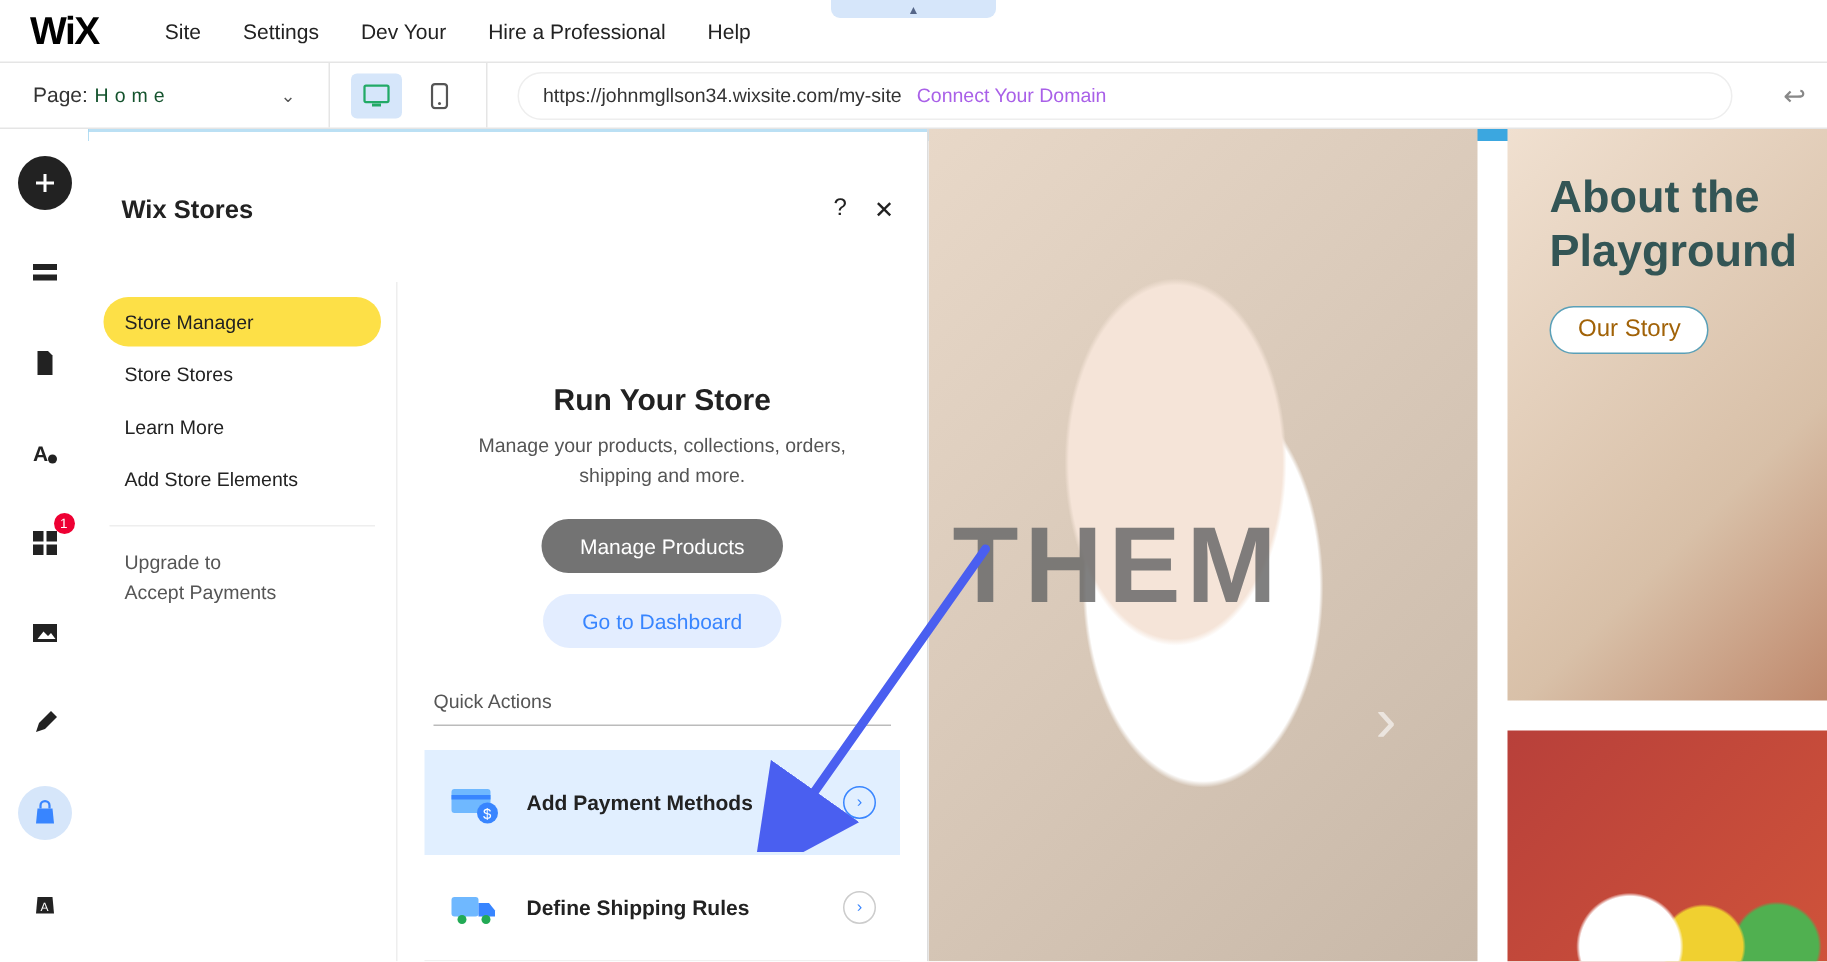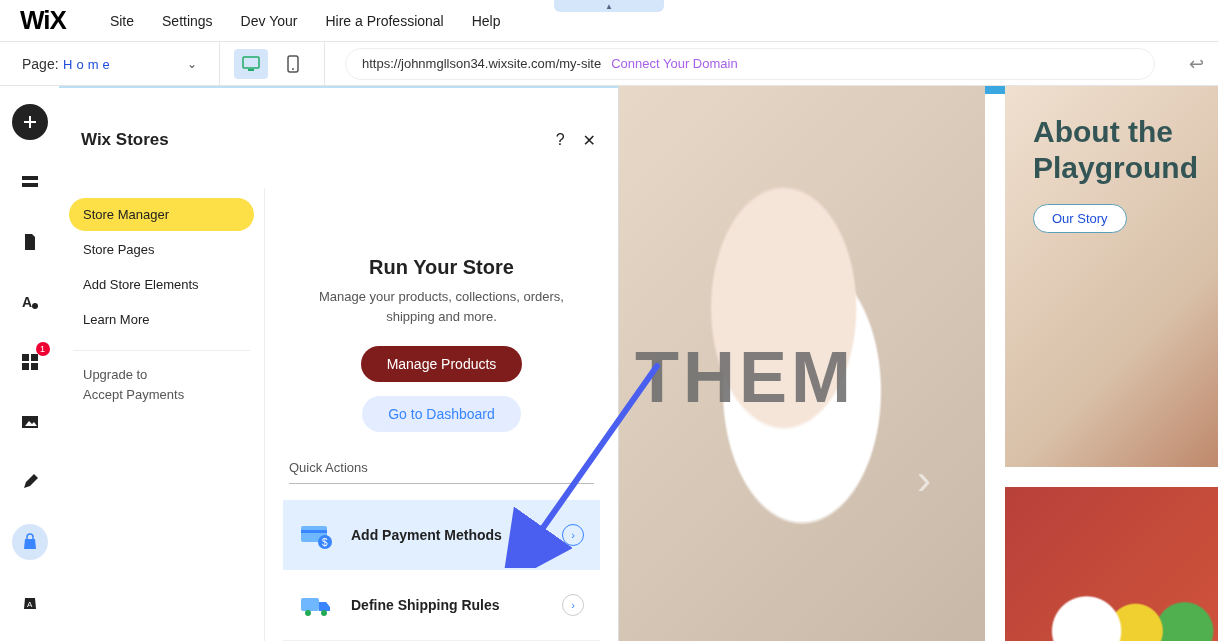--- a/index.html
+++ b/index.html
@@ -9,21 +9,21 @@
 .topbar { height: 42px; display: flex; align-items: center; padding: 0 20px; border-bottom: 1px solid #e5e5e5; }
 .logo { font-size: 26px; font-weight: 900; letter-spacing: -1px; margin-right: 44px; }
 .topmenu { display: flex; gap: 28px; }
 .topmenu-item { font-size: 14px; color: #222; cursor: pointer; }
 .top-pill { position: absolute; left: 50%; transform: translateX(-50%); top: 0; width: 110px; height: 12px; background: #d6e6fa; border-radius: 0 0 6px 6px; display:flex; align-items:center; justify-content:center; font-size:8px; color:#568; }
 
 
 .secondbar { height: 44px; display: flex; align-items: center; border-bottom: 1px solid #e5e5e5; }
 .page-sel { width: 220px; padding: 0 22px; display: flex; align-items: center; justify-content: space-between; border-right: 1px solid #e5e5e5; height: 100%; }
 .page-lbl { font-size: 14px; color: #333; }
-.page-val { letter-spacing: 4px; color: #1d4ed8; font-size: 13px; }
+.page-val { letter-spacing: 4px; color: #14532d; font-size: 13px; }
 .chev { font-size: 12px; color: #555; }
 .devicebox { display:flex; align-items:center; gap:8px; padding: 0 14px; border-right:1px solid #e5e5e5; height:100%;}
 .dev-btn { width:34px; height:30px; border-radius:4px; display:flex; align-items:center; justify-content:center; cursor:pointer; }
 .dev-btn.active { background:#d6e6fa; }
 .urlbar { flex:1; margin: 0 20px; height: 32px; border:1px solid #eee; border-radius:16px; display:flex; align-items:center; padding: 0 16px; font-size:13px; }
 .url-text { color:#333; }
 .url-connect { color:#a960e8; margin-left: 10px; cursor:pointer; }
 .undo-area { padding: 0 14px; color:#888; font-size:18px; }
 
 
@@ -37,42 +37,42 @@
 .canvas { flex:1; position:relative; background: linear-gradient(180deg, #3ba7e0 0%, #3ba7e0 8px, transparent 8px); overflow:hidden; }
 
 
 .bg-center { position:absolute; left:560px; top:0; width:366px; height:100%; background: linear-gradient(135deg, #e8d8c8 0%, #d8c8b8 50%, #c8b8a8 100%); }
 .bg-center .baby { position:absolute; inset:0; background: radial-gradient(ellipse at 45% 40%, #f5e4d8 25%, transparent 26%), radial-gradient(ellipse at 50% 55%, #fff 30%, transparent 31%); }
 .hero-text { position:absolute; left:576px; top:250px; font-size:72px; font-weight:900; color:#6b6b6b; letter-spacing:4px; opacity:.85; }
 .slide-arrow { position:absolute; left:858px; top:370px; color:#fff; font-size:42px; opacity:.6; cursor:pointer; }
 
 .bg-right1 { position:absolute; left:946px; top:0; width:272px; height:381px; background: linear-gradient(135deg,#f0e0d0 0%, #d8c0a8 60%, #b8785a 100%); padding: 28px; }
 .about-h { font-family: Georgia, serif; font-size: 30px; font-weight:700; color:#355; line-height:1.2; margin-bottom:18px; }
-.about-btn { display:inline-block; border: 1px solid #5aa0b8; color:#1d4ed8; padding: 6px 18px; border-radius: 20px; font-size:13px; cursor:pointer; background:#fff; }
+.about-btn { display:inline-block; border: 1px solid #5aa0b8; color:#a16207; padding: 6px 18px; border-radius: 20px; font-size:16px; cursor:pointer; background:#fff; }
 .bg-right2 { position:absolute; left:946px; top:401px; width:272px; height:240px; background: linear-gradient(135deg,#b8403a 0%, #d85a3a 100%); }
 .toy { position:absolute; inset:0; background: radial-gradient(circle at 30% 60%, #fff 14%, transparent 15%), radial-gradient(circle at 48% 60%, #f0d030 13%, transparent 14%), radial-gradient(circle at 66% 60%, #50b050 12%, transparent 13%); }
 
 
 .panel { position:absolute; left:0; top:0; width:560px; height:100%; background:#fff; border-right:1px solid #ddd; display:flex; flex-direction:column;gap:24px; }
 .panel-top-strip { height:8px; background:#3ba7e0; opacity:.35;}
 .panel-header { display:flex; align-items:center; justify-content:space-between; padding: 18px 22px 14px; }
 .panel-title { font-size:17px; font-weight:700; color:#222; }
 .panel-hdr-actions { display:flex; gap:18px; font-size:16px; color:#222; }
 .panel-hdr-actions span { cursor:pointer; }
 .panel-body { display:flex; flex:1; }
 .panel-side { width:206px; border-right:1px solid #eee; padding: 10px 10px; }
 .side-item { padding: 9px 14px; font-size:13px; color:#222; border-radius:18px; cursor:pointer; margin-bottom:2px; }
 .side-item.active { background:#fde047; }
 .side-divider { border-top:1px solid #eee; margin: 14px 4px; }
 .side-upgrade { padding: 0 14px; font-size:13px; color:#555; line-height:1.5; }
 
 .panel-main { flex:1; padding: 24px 18px 0; position:relative; }
 .run-title { text-align:center; font-size:20px; font-weight:700; margin-bottom:8px; color:#222;margin-top:44px; }
 .run-sub { text-align:center; font-size:13px; color:#555; line-height:1.5; max-width: 280px; margin: 0 auto 20px; }
-.btn-primary { display:block; margin: 0 auto 14px; background:#7f1d1d; color:#fff; border:none; padding: 10px 26px; border-radius: 22px; font-size:14px; cursor:pointer; font-weight:500;}
+.btn-primary { display:block; margin: 0 auto 14px; background:#737373; color:#fff; border:none; padding: 10px 26px; border-radius: 22px; font-size:14px; cursor:pointer; font-weight:500;}
 .btn-secondary { display:block; margin: 0 auto 28px; background:#e3edff; color:#3885ff; border:none; padding: 10px 26px; border-radius: 22px; font-size:14px; cursor:pointer; font-weight:500;}
 .qa-label { font-size:13px; color:#555; padding-bottom: 8px; border-bottom:1px solid #bbb; margin: 0 6px 16px; }
 .qa-item { display:flex; align-items:center; padding: 20px 16px; cursor:pointer; position:relative; border-bottom: 1px solid #f0f0f0;}
 .qa-item.highlight { background:#e1efff; border-bottom:none; }
 .qa-icon { width:34px; height:30px; margin-right:18px; position:relative; }
 .qa-text { font-size:14px; font-weight:600; color:#222; flex:1; }
 .qa-chev { width:22px; height:22px; border:1px solid #ccc; border-radius:50%; display:flex; align-items:center; justify-content:center; color:#3885ff; font-size:11px; }
 .qa-item.highlight .qa-chev { border-color:#3885ff; }
 
 
@@ -206,23 +206,23 @@
       <div class="panel-header">
         <div class="panel-title">Wix Stores</div>
         <div class="panel-hdr-actions">
           <span>?</span>
           <span>✕</span>
         </div>
       </div>
       <div class="panel-body">
         <div class="panel-side">
           <div class="side-item active">Store Manager</div>
-          <div class="side-item">Store Pages</div>
+          <div class="side-item">Store Stores</div>
+          <div class="side-item">Learn More</div>
           <div class="side-item">Add Store Elements</div>
-          <div class="side-item">Learn More</div>
           <div class="side-divider"></div>
           <div class="side-upgrade">
             <span>Upgrade to</span><br>
             <span>Accept Payments</span>
           </div>
         </div>
         <div class="panel-main">
           <div class="run-title">Run Your Store</div>
           <div class="run-sub">Manage your products, collections, orders, shipping and more.</div>
           <button class="btn-primary">Manage Products</button>

